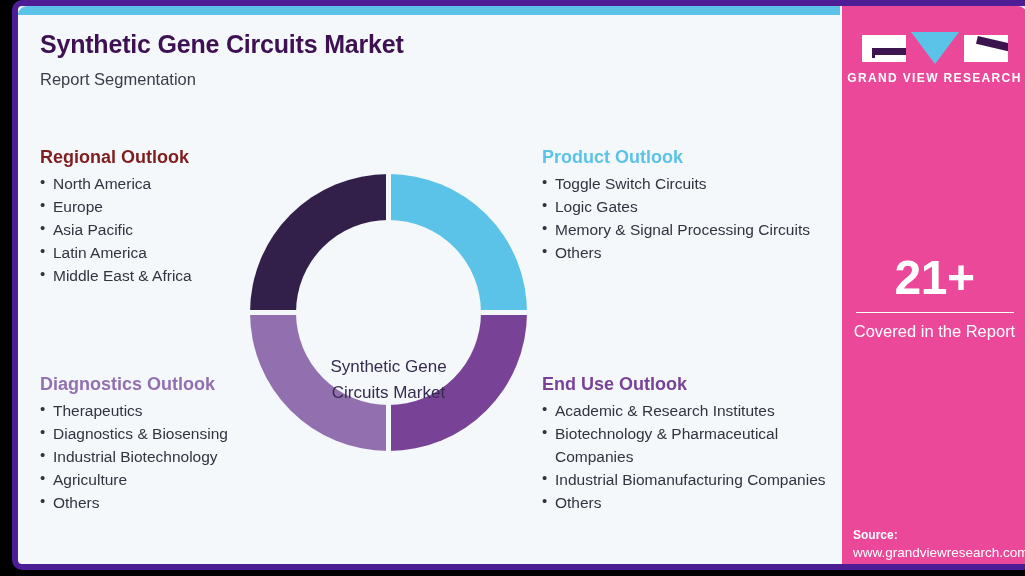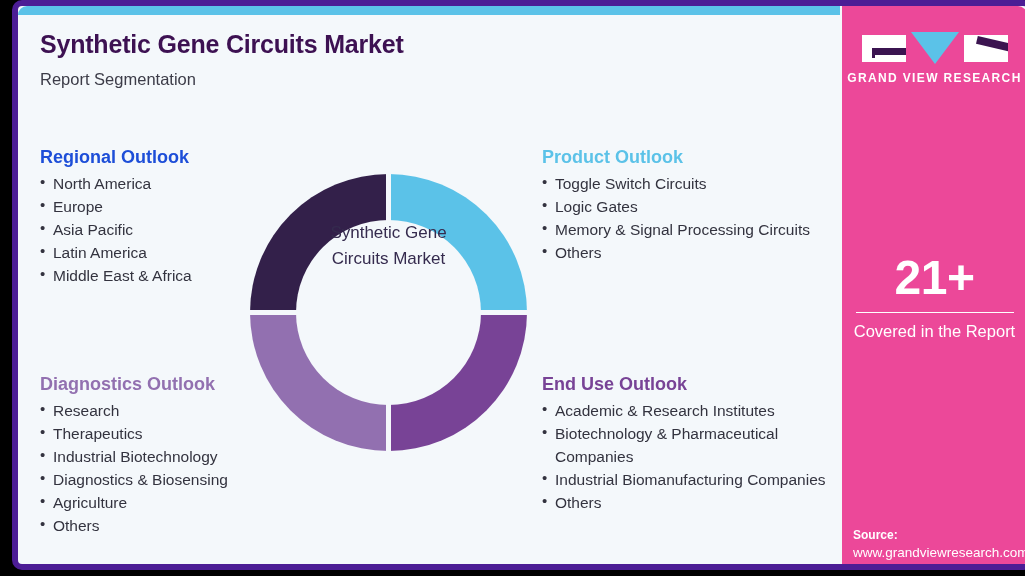--- a/index.html
+++ b/index.html
@@ -151,21 +151,21 @@
   .donut-hole {
     position: absolute;
     left: 50%;
     top: 50%;
     width: 185px;
     height: 185px;
     margin: -92.5px 0 0 -92.5px;
     background: #f4f8fb;
     border-radius: 50%;
     display: flex;
-    align-items: flex-start;
+    align-items: flex-end;
     justify-content: center;
     text-align: center;
   }
   .donut-hole span {
     font-size: 17px;
     color: #352b4e;
     line-height: 1.5;
     display: block;
   }
 
@@ -296,37 +296,36 @@
   <div class="card">
 
     <div class="top-accent"></div>
 
     <div class="header">
       <h1 class="title">Synthetic Gene Circuits Market</h1>
       <p class="subtitle">Report Segmentation</p>
     </div>
 
     <div class="block" id="block-regional">
-      <div class="block-title" style="color:#1d4ed8">Regional Outlook</div>
+      <div class="block-title" style="color:#7f1d1d">Regional Outlook</div>
       <ul>
         <li>North America</li>
         <li>Europe</li>
         <li>Asia Pacific</li>
         <li>Latin America</li>
         <li>Middle East &amp; Africa</li>
       </ul>
     </div>
 
     <div class="block" id="block-application">
       <div class="block-title" style="color:#9270b0">Diagnostics Outlook</div>
       <ul>
-        <li>Research</li>
         <li>Therapeutics</li>
+        <li>Diagnostics &amp; Biosensing</li>
         <li>Industrial Biotechnology</li>
-        <li>Diagnostics &amp; Biosensing</li>
         <li>Agriculture</li>
         <li>Others</li>
       </ul>
     </div>
 
     <div class="block" id="block-product">
       <div class="block-title" style="color:#5bc2e8">Product Outlook</div>
       <ul>
         <li>Toggle Switch Circuits</li>
         <li>Logic Gates</li>

